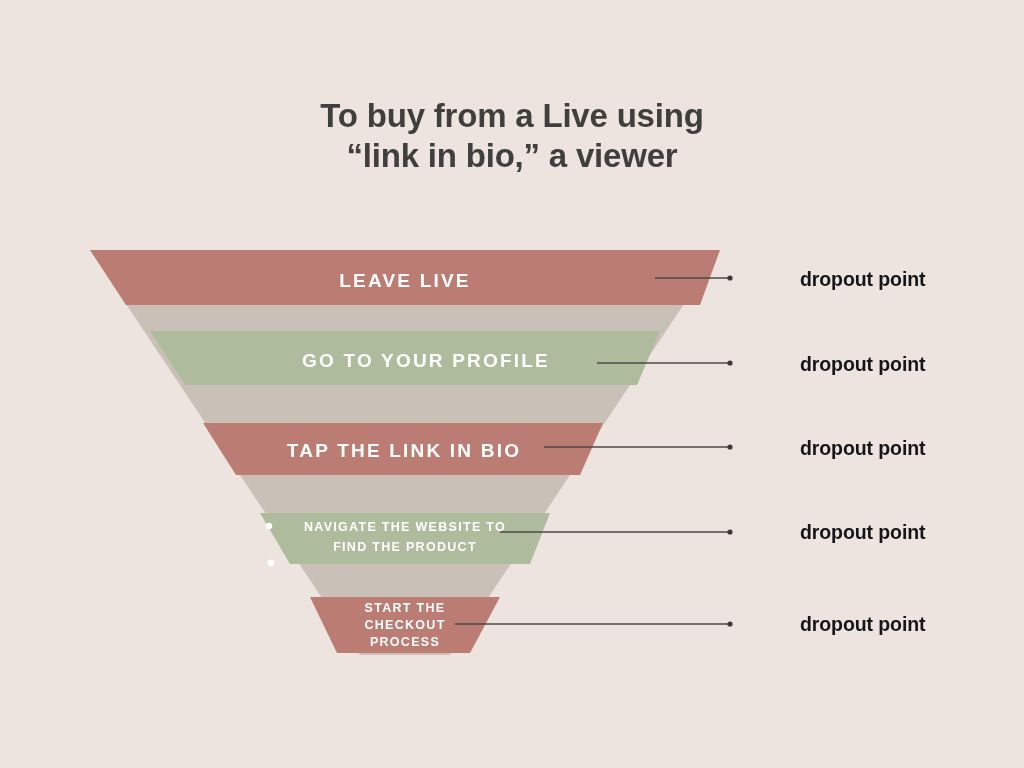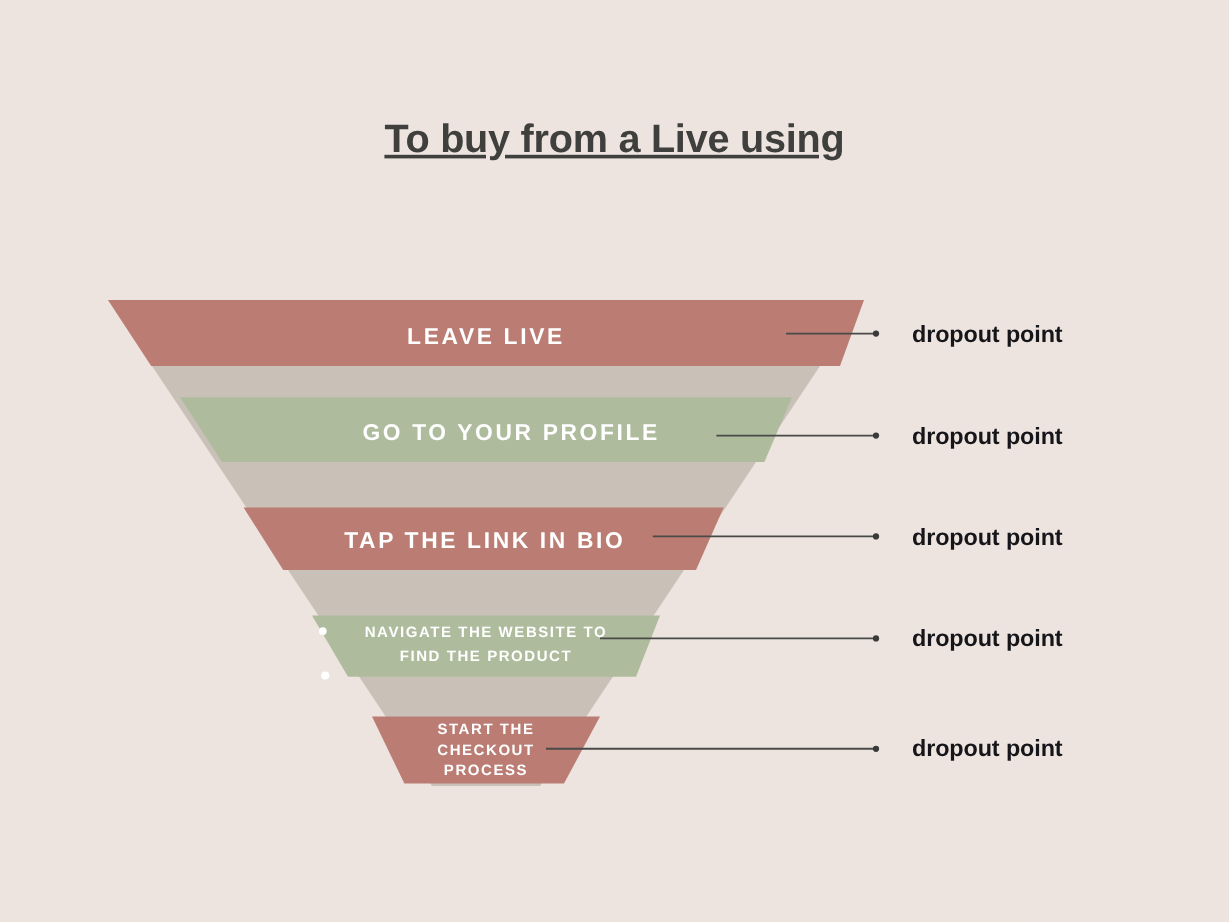--- a/index.html
+++ b/index.html
@@ -26,21 +26,21 @@
     left: 262px;
     top: 96px;
     width: 500px;
     text-align: center;
     color: #3f3f3d;
     font-size: 33px;
     font-weight: bold;
     line-height: 40px;
     letter-spacing: -0.2px;
   }
-  .title-line { display: block; white-space: pre; text-decoration: underline; }
+  .title-line { display: block; white-space: pre; }
 
   
   #funnel-svg {
     position: absolute;
     left: 0;
     top: 0;
     width: 1024px;
     height: 768px;
   }
 
@@ -59,36 +59,37 @@
     stroke: #4a4a48;
     stroke-width: 1.6;
     fill: none;
   }
   .leader-dot { fill: #3a3a38; }
   .deco-dot { fill: #ffffff; }
 
   
   .dropout-label {
     position: absolute;
-    left: 760px;
+    left: 800px;
     color: #16161a;
     font-size: 19.5px;
     font-weight: bold;
     white-space: nowrap;
     letter-spacing: -0.1px;
     text-align: center;
   }
 </style>
 </head>
 <body>
 
 <div id="stage">
 
   <div class="title-block">
     <span class="title-line">To buy from a Live using</span>
+    <span class="title-line">“link in bio,” a viewer</span>
   </div>
 
   <svg id="funnel-svg" viewBox="0 0 1024 768">
 
     <polygon points="90,250 720,250 450,655 360,655" fill="#c9c1b8"></polygon>
 
     <g>
       <polygon points="90,250 720,250 700,305 126,305" fill="#bb7d73"></polygon>
       <text class="band-label size-lg" x="405" y="287">LEAVE LIVE</text>
     </g>

